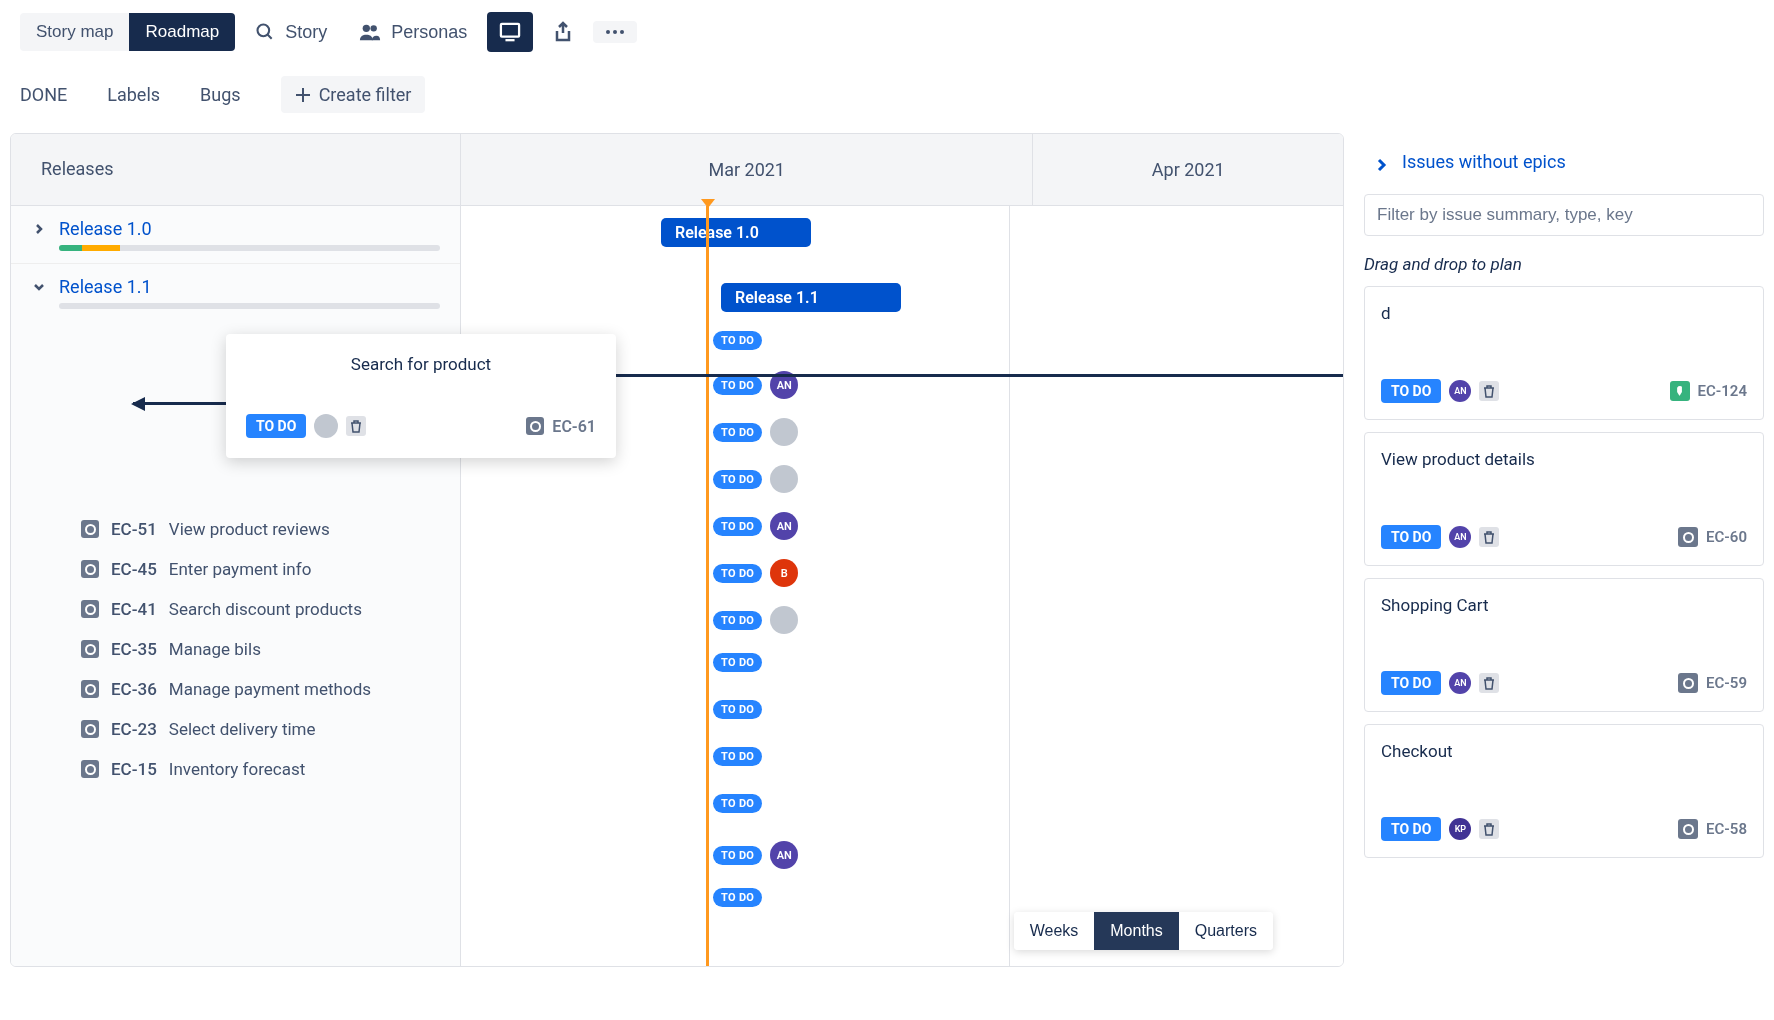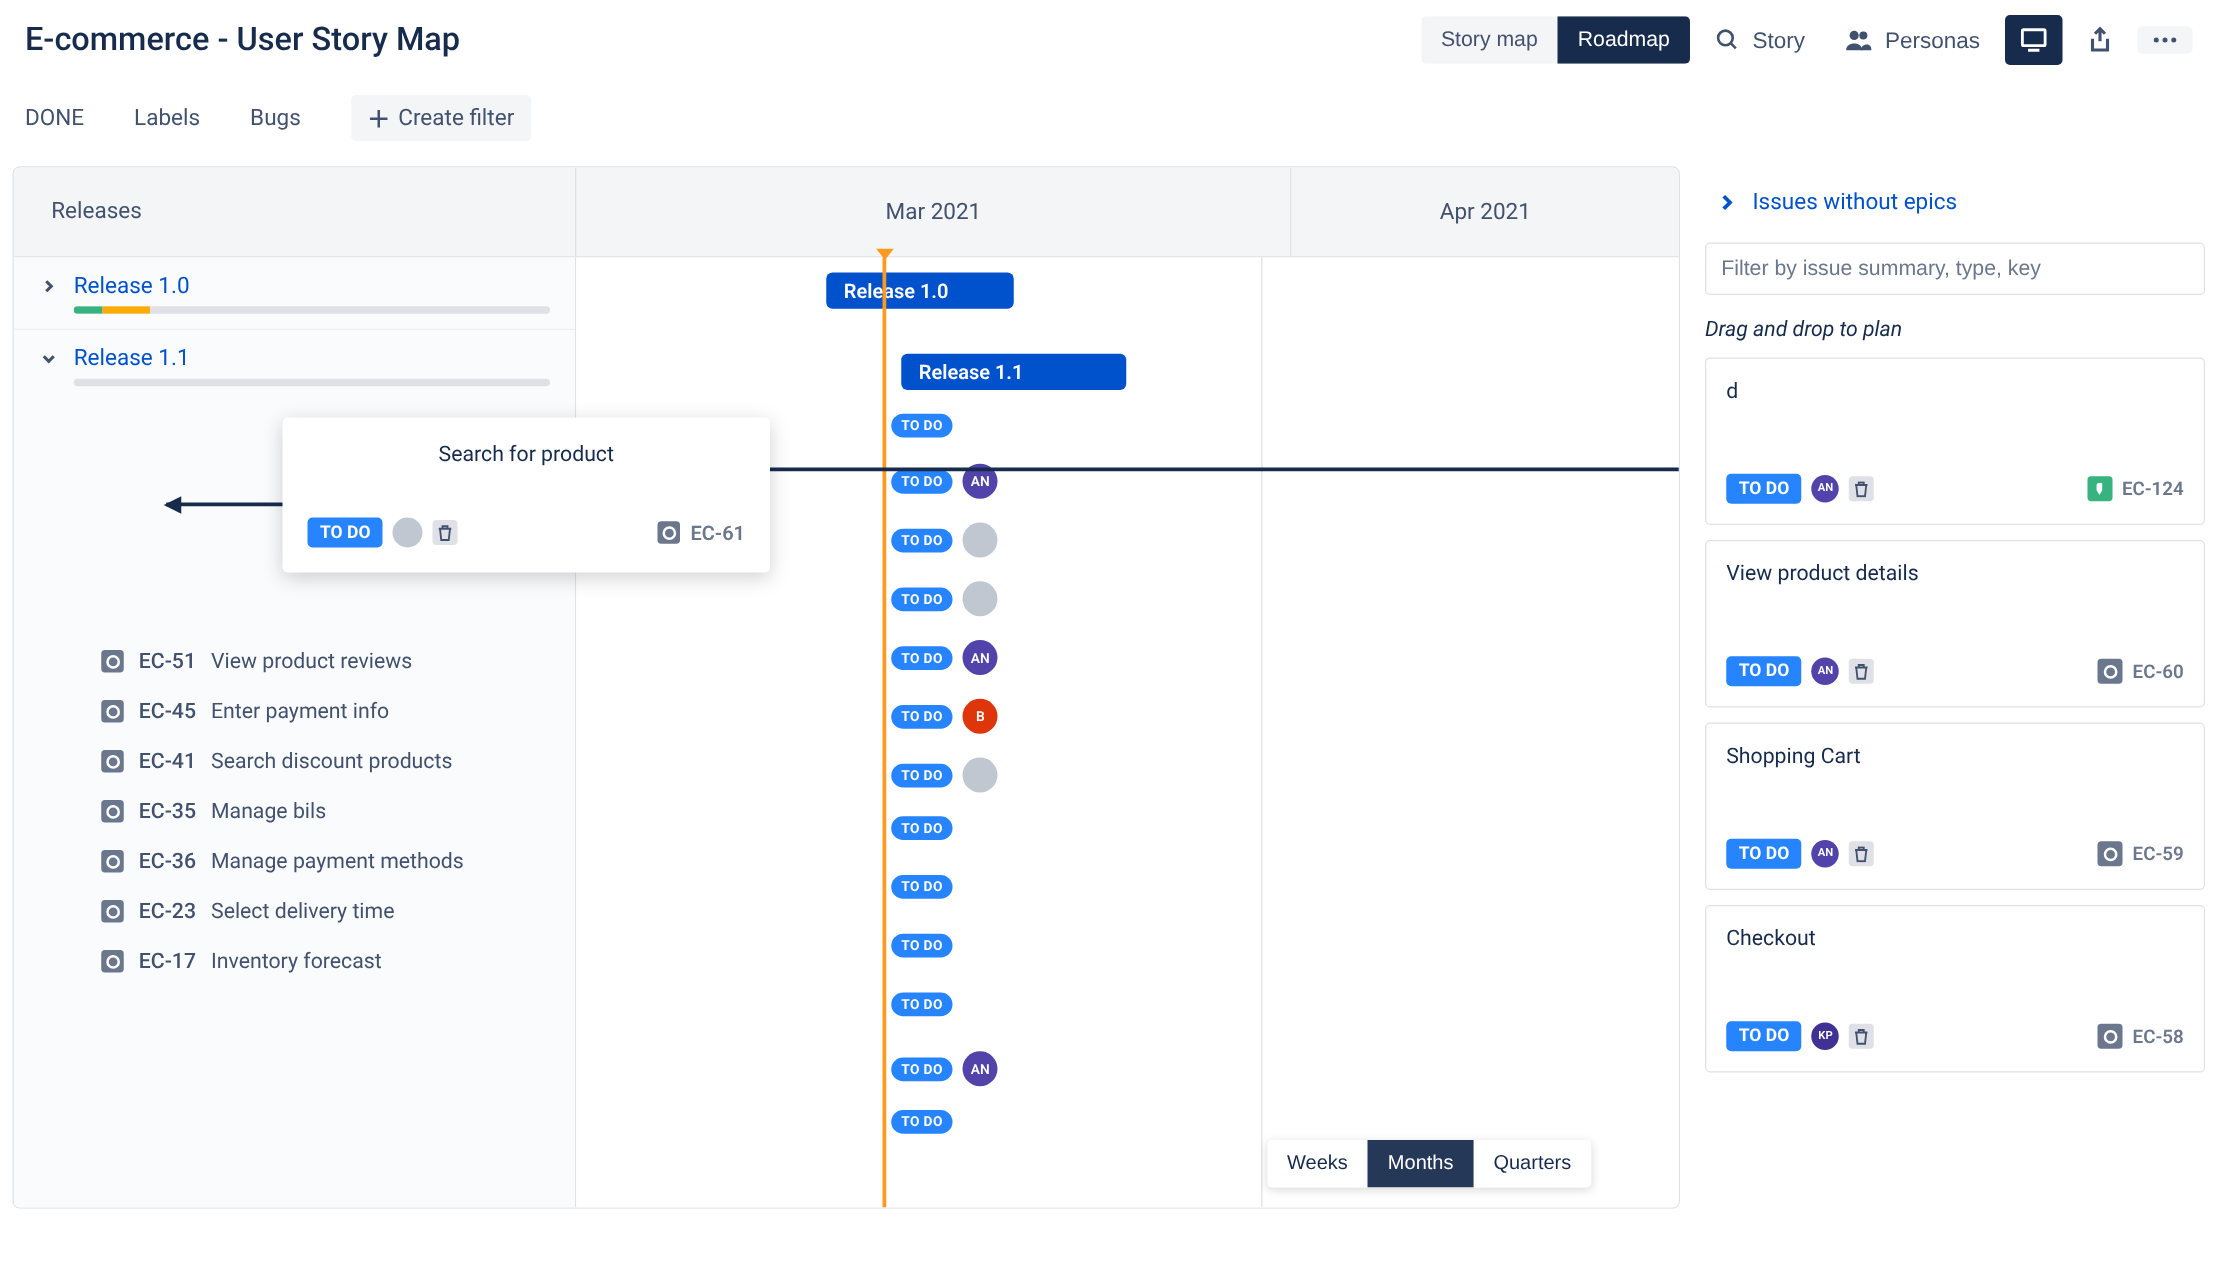--- a/index.html
+++ b/index.html
@@ -52,41 +52,40 @@
 .floating-card { position: absolute; top: 200px; left: 215px; width: 390px; background: #fff; border-radius: 4px; box-shadow: 0 4px 16px rgba(0,0,0,0.18); padding: 20px; z-index: 10; text-align: center; }
 .floating-card .card-title { font-size: 17px; color: #172b4d; margin-bottom: 40px; }
 .floating-card .card-footer { display: flex; align-items: center; justify-content: space-between; }
 .card-footer-left { display: flex; align-items: center; gap: 8px; }
 .status-pill { background: #2684ff; color: #fff; font-size: 14px; font-weight: 700; padding: 4px 10px; border-radius: 4px; }
 .trash-icon { width: 20px; height: 20px; background: #dfe1e6; border-radius: 3px; display: flex; align-items: center; justify-content: center; font-size: 12px; color: #42526e; }
 .card-footer-right { display: flex; align-items: center; gap: 8px; color: #6b778c; font-size: 16px; font-weight: 600; }
 .arrow-line { position: absolute; height: 3px; background: #172b4d; z-index: 3; }
 .arrow-head { position: absolute; width: 0; height: 0; border-top: 7px solid transparent; border-bottom: 7px solid transparent; border-right: 14px solid #172b4d; top: -5.5px; left: -2px; }
 .side-panel { width: 400px; flex-shrink: 0; padding-top: 10px; }
-.side-header { display: flex; align-items: center; gap: 12px; color: #0052cc; font-size: 18px; padding: 8px 10px; cursor: pointer; }
+.side-header { display: flex; align-items: flex-end; gap: 12px; color: #0052cc; font-size: 18px; padding: 8px 10px; cursor: pointer; }
 .side-header svg { width: 16px; }
 .filter-input { width: 100%; padding: 10px 12px; border: 1px solid #dfe1e6; border-radius: 4px; font-size: 17px; margin-top: 14px; color: #172b4d; }
 .filter-input::placeholder { color: #6b778c; }
 .hint-text { font-style: italic; color: #172b4d; font-size: 17px; margin-top: 18px; }
 .epic-card { border: 1px solid #dfe1e6; border-radius: 4px; margin-top: 12px; padding: 16px; min-height: 134px; display: flex; flex-direction: column; justify-content: space-between; }
 .epic-title { font-size: 17px; color: #172b4d; }
 .epic-footer { display: flex; align-items: center; justify-content: space-between; }
 .epic-footer-left { display: flex; align-items: center; gap: 8px; }
 .epic-footer-right { display: flex; align-items: center; gap: 8px; color: #6b778c; font-size: 15px; font-weight: 600; }
 .epic-type { width: 20px; height: 20px; background: #6b778c; border-radius: 3px; display: flex; align-items: center; justify-content: center; }
 .epic-type::after { content: ''; width: 7px; height: 7px; border: 2px solid #fff; border-radius: 50%; }
 .epic-type.green { background: #36b37e; }
 .epic-type.green::after { border: none; width: 8px; height: 10px; background: #fff; clip-path: polygon(20% 0, 80% 0, 80% 60%, 50% 100%, 20% 60%); }
 .sm-avatar { width: 22px; height: 22px; border-radius: 50%; display: flex; align-items: center; justify-content: center; font-size: 9px; font-weight: 600; color: #fff; }
 </style>
 </head>
 <body>
 
 <div class="header">
-  <div class="page-title">E-commerce - User Story Map</div>
   <div class="header-actions">
     <div class="tab-group">
       <button class="tab-btn">Story map</button>
       <button class="tab-btn active">Roadmap</button>
     </div>
     <button class="icon-btn">
       <svg width="20" height="20" viewBox="0 0 24 24" fill="none" stroke="#42526e" stroke-width="2.5">
           <circle cx="10" cy="10" r="7"></circle>
           <line x1="20" y1="20" x2="15" y2="15"></line>
         </svg>
@@ -197,21 +196,21 @@
             <span class="issue-key">EC-36</span>
             <span>Manage payment methods</span>
           </div>
         <div class="issue-row">
             <span class="issue-icon"></span>
             <span class="issue-key">EC-23</span>
             <span>Select delivery time</span>
           </div>
         <div class="issue-row">
             <span class="issue-icon"></span>
-            <span class="issue-key">EC-17</span>
+            <span class="issue-key">EC-15</span>
             <span>Inventory forecast</span>
           </div>
       </div>
       <div class="timeline-body">
         <div class="month-divider"></div>
         <div class="today-line">
             <div class="today-marker"></div>
           </div>
         <div class="gantt-bar" style="left:200px;top:12px;width:150px;overflow:hidden">Release 1.0</div>
         <div class="gantt-bar" style="left:260px;top:77px;width:180px">Release 1.1</div>

